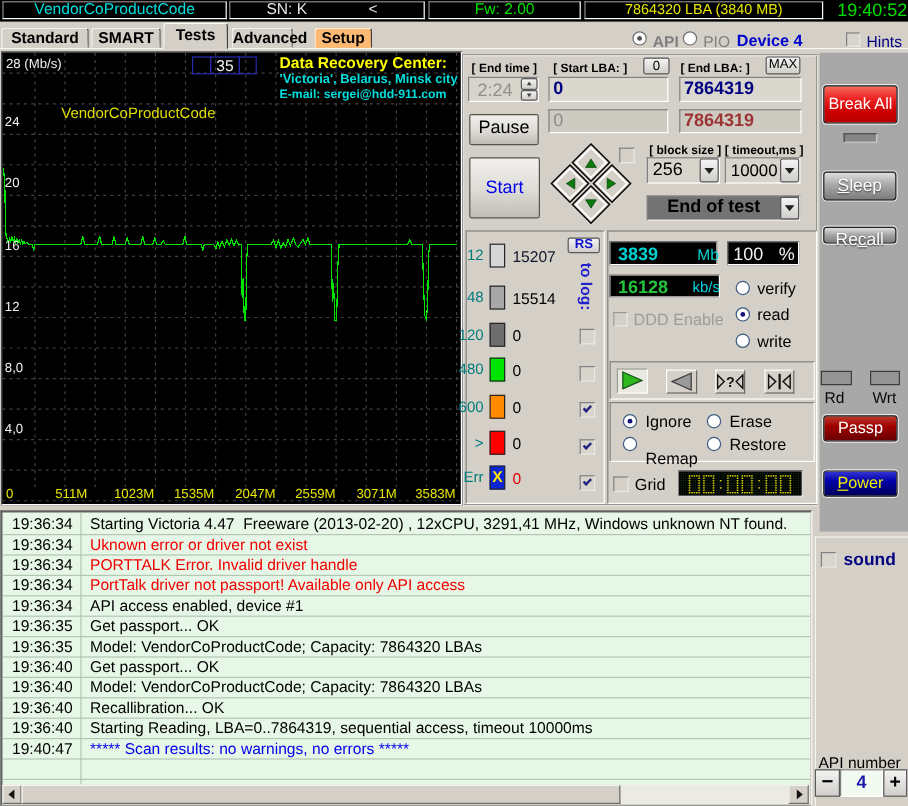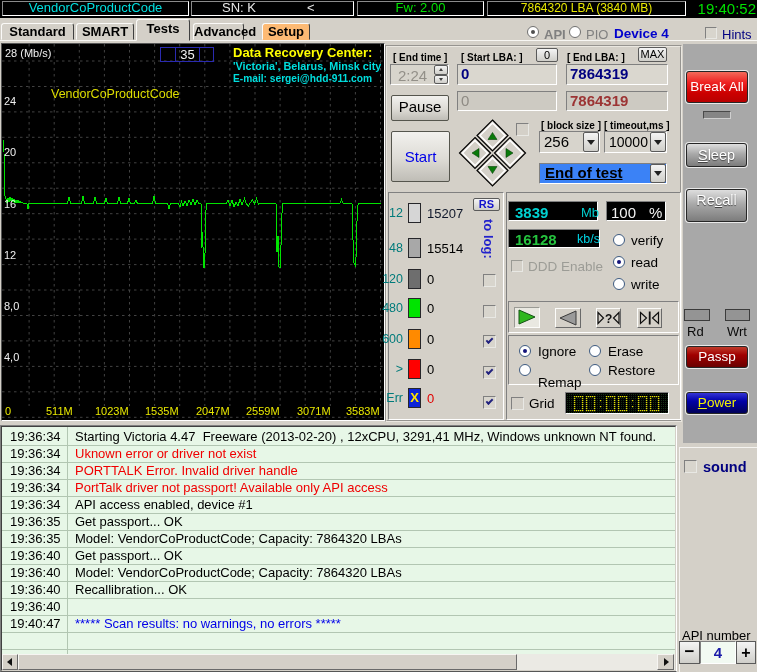--- a/index.html
+++ b/index.html
@@ -150,21 +150,21 @@
 <div class="lbl" style="left:541px;top:120px;font-size:10px;font-weight:bold;">[ block size ]</div>
 <div class="abs sunk" style="left:539px;top:131px;width:61px;height:22px;background:#d7d4cc;font-size:15px;line-height:19px;padding-left:4px;">256</div>
 <div class="abs btnsm" style="left:583px;top:132px;width:16px;height:20px;">
       <div style="width:0;height:0;border-left:4px solid transparent;border-right:4px solid transparent;border-top:5px solid #202020;margin:7px auto 0;"></div>
     </div>
 <div class="lbl" style="left:604px;top:120px;font-size:10px;font-weight:bold;">[ timeout,ms ]</div>
 <div class="abs sunk" style="left:604px;top:131px;width:63px;height:22px;background:#d7d4cc;font-size:14px;line-height:20px!important;line-height:19px;padding-left:4px;">10000</div>
 <div class="abs btnsm" style="left:650px;top:132px;width:16px;height:20px;">
       <div style="width:0;height:0;border-left:4px solid transparent;border-right:4px solid transparent;border-top:5px solid #202020;margin:7px auto 0;"></div>
     </div>
-<div class="abs sunk" style="left:539px;top:163px;width:128px;height:21px;background:#3b82f6;font-size:15px;font-weight:bold;line-height:18px;padding-left:5px;text-decoration:underline;">End of test</div>
+<div class="abs sunk" style="left:539px;top:163px;width:128px;height:21px;background:#737373;font-size:15px;font-weight:bold;line-height:18px;padding-left:16px;">End of test</div>
 <div class="abs btnsm" style="left:650px;top:164px;width:16px;height:19px;">
       <div style="width:0;height:0;border-left:4px solid transparent;border-right:4px solid transparent;border-top:5px solid #202020;margin:6px auto 0;"></div>
     </div>
 
 <div class="abs sunk" style="left:388px;top:192px;width:116px;height:228px;"></div>
 <div class="abs" style="left:378px;top:206px;width:25px;text-align:right;font-size:12.5px;color:#007b7b;">12</div>
 <div class="abs" style="left:408px;top:203px;width:13px;height:20px;background:#d6d6d6;border:1px solid #26262a;"></div>
 <div class="abs" style="left:427px;top:206px;font-size:13px;color:#0f172a;">15207</div>
 <div class="abs" style="left:378px;top:241px;width:25px;text-align:right;font-size:12.5px;color:#007b7b;">48</div>
 <div class="abs" style="left:408px;top:238px;width:13px;height:20px;background:#a8a8a8;border:1px solid #26262a;"></div>
@@ -904,21 +904,21 @@
           <rect x="84" y="15" width="1.2" height="1.2"></rect>
           <rect x="92" y="15" width="1.2" height="1.2"></rect>
         </g>
       </svg>
     </div>
 
 <div class="abs" style="left:683px;top:44px;width:74px;height:399px;background:#a8a8a8;"></div>
 <div class="abs dkbtn" style="left:686px;top:71px;width:62px;height:32px;background:linear-gradient(#f46a5a,#e22 35%,#c00 70%,#b80000);font-size:13.5px;line-height:30px;">Break All</div>
 <div class="abs" style="left:703px;top:111px;width:28px;height:8px;background:#868686;border:1px solid;border-color:#4a4a4a #cfcfcf #cfcfcf #4a4a4a;"></div>
 <div class="abs dkbtn" style="left:686px;top:143px;width:61px;height:24px;background:linear-gradient(#dedede,#a9a9a9 45%,#7c7c7c);font-size:14.5px;line-height:22px;text-shadow:0 1px 1px #444;"><u>S</u>leep</div>
-<div class="abs dkbtn" style="left:686px;top:189px;width:61px;height:33px;background:linear-gradient(#dedede,#a9a9a9 45%,#7c7c7c);font-size:14.5px;line-height:21px;text-shadow:0 1px 1px #444;">Re<u>c</u>all</div>
+<div class="abs dkbtn" style="left:686px;top:189px;width:61px;height:14px;background:linear-gradient(#dedede,#a9a9a9 45%,#7c7c7c);font-size:14.5px;line-height:21px;text-shadow:0 1px 1px #444;">Re<u>c</u>all</div>
 <div class="abs" style="left:684px;top:309px;width:26px;height:12px;background:#949494;border:1px solid #3c3c3c;"></div>
 <div class="abs" style="left:725px;top:309px;width:25px;height:12px;background:#949494;border:1px solid #3c3c3c;"></div>
 <div class="abs" style="left:687px;top:324px;font-size:13px;color:#0a0a0a;">Rd</div>
 <div class="abs" style="left:727px;top:324px;font-size:13px;color:#0a0a0a;">Wrt</div>
 <div class="abs dkbtn" style="left:686px;top:346px;width:62px;height:22px;background:linear-gradient(#c03a2a,#a00000 40%,#6a0000);font-size:13.5px;line-height:20px;">Passp</div>
 <div class="abs dkbtn" style="left:686px;top:392px;width:62px;height:22px;background:linear-gradient(#3535d5,#0000a8 40%,#000058);font-size:13.5px;line-height:20px;color:#f2f200;"><u>P</u>ower</div>
 
 <div class="abs" style="left:0;top:425px;width:677px;height:247px;border:1px solid;border-color:#808080 #fff #565656 #808080;">
  <div style="position:absolute;left:0;top:0;width:675px;height:245px;border:1px solid;border-color:#404040 #d4d0c8 #d4d0c8 #404040;background:#e7f7e7;overflow:hidden;">
   <div style="position:absolute;left:0;top:2px;width:673px;height:17px;border-bottom:1px solid #b2c6b2;font-size:13px;line-height:16px;white-space:nowrap;">
@@ -956,20 +956,21 @@
   <div style="position:absolute;left:0;top:138px;width:673px;height:17px;border-bottom:1px solid #b2c6b2;font-size:13px;line-height:16px;white-space:nowrap;">
           <span style="position:absolute;left:8px;">19:36:40</span>
           <span style="position:absolute;left:73px;color:#000;">Model: VendorCoProductCode; Capacity: 7864320 LBAs</span>
         </div>
   <div style="position:absolute;left:0;top:155px;width:673px;height:17px;border-bottom:1px solid #b2c6b2;font-size:13px;line-height:16px;white-space:nowrap;">
           <span style="position:absolute;left:8px;">19:36:40</span>
           <span style="position:absolute;left:73px;color:#000;">Recallibration... OK</span>
         </div>
   <div style="position:absolute;left:0;top:172px;width:673px;height:17px;border-bottom:1px solid #b2c6b2;font-size:13px;line-height:16px;white-space:nowrap;">
           <span style="position:absolute;left:8px;">19:36:40</span>
+          <span style="position:absolute;left:73px;color:#000;">Starting Reading, LBA=0..7864319, sequential access, timeout 10000ms</span>
         </div>
   <div style="position:absolute;left:0;top:189px;width:673px;height:17px;border-bottom:1px solid #b2c6b2;font-size:13px;line-height:16px;white-space:nowrap;">
           <span style="position:absolute;left:8px;">19:40:47</span>
           <span style="position:absolute;left:73px;color:#0000e8;">***** Scan results: no warnings, no errors *****</span>
         </div>
   <div style="position:absolute;left:0;top:206px;width:673px;height:17px;border-bottom:1px solid #b2c6b2;"></div>
         <div style="position:absolute;left:0;top:223px;width:673px;height:17px;"></div>
         <div style="position:absolute;left:65px;top:0;width:1px;height:227px;background:#b2c6b2;"></div>
   <div style="position:absolute;left:0;top:227px;width:673px;height:16px;background:#ebeae4;">
     <div style="position:absolute;left:0;top:0;width:16px;height:16px;background:#d4d0c8;border:1px solid;border-color:#f6f5f2 #6a6a6a #6a6a6a #f6f5f2;">

